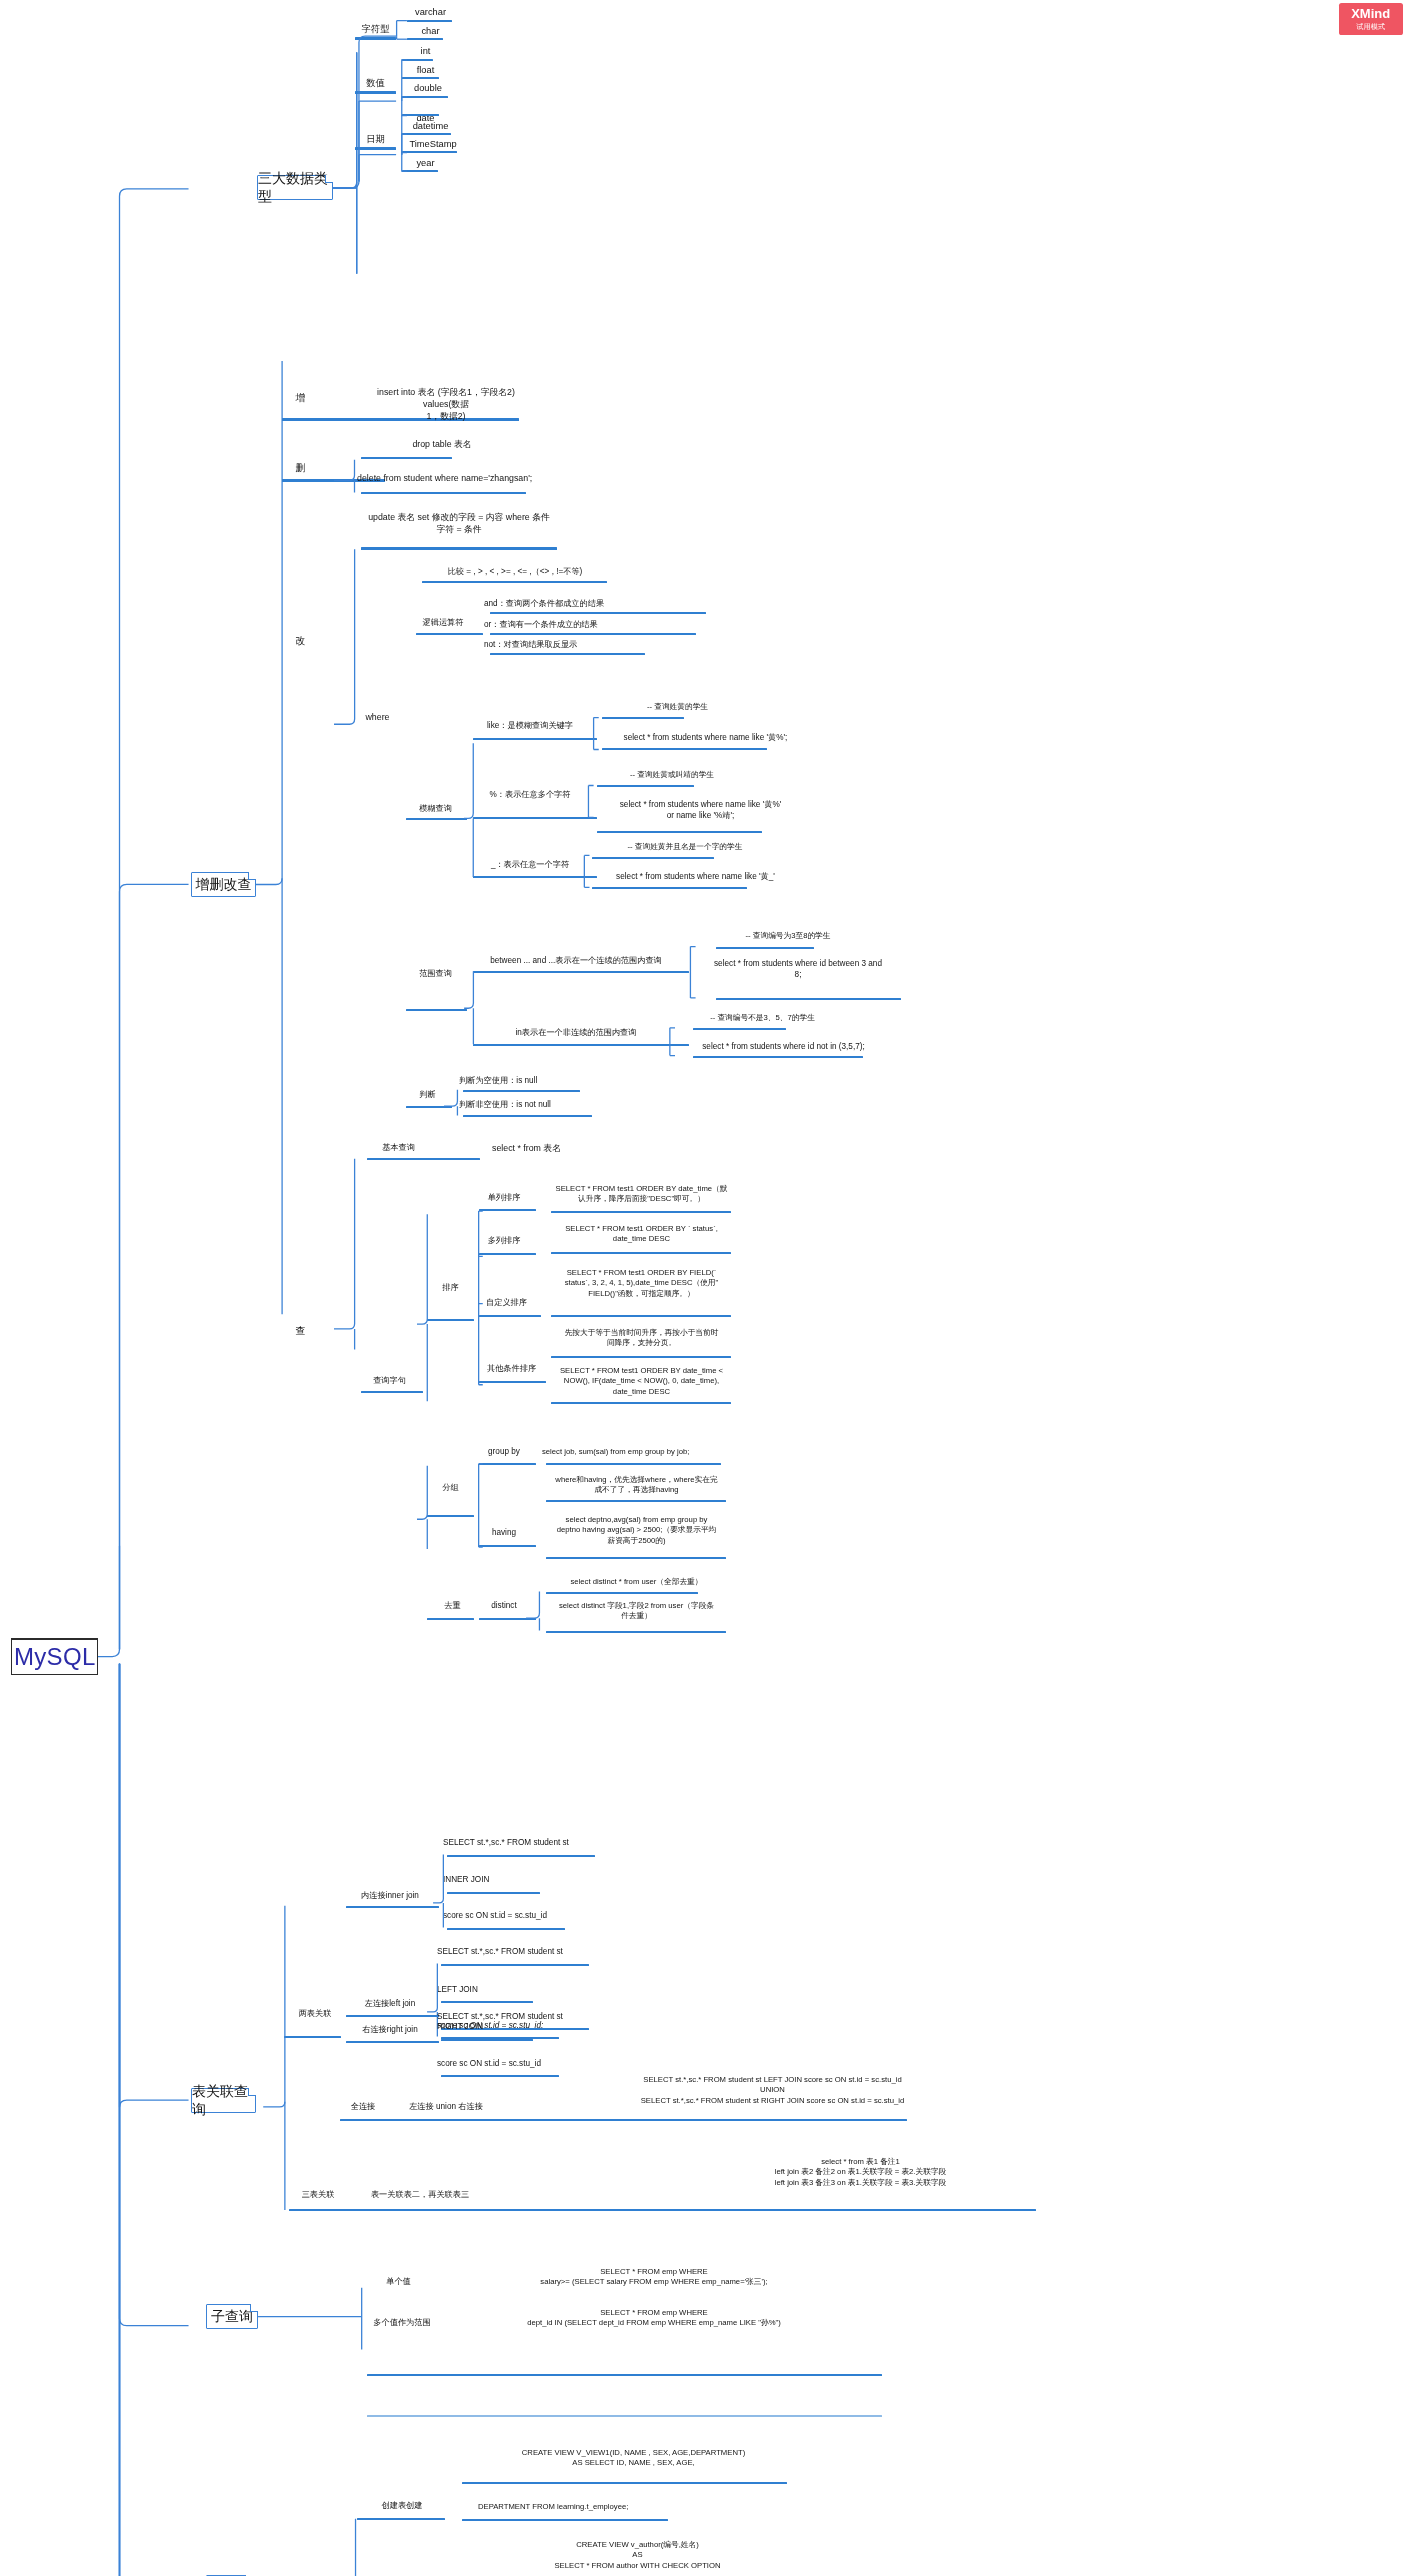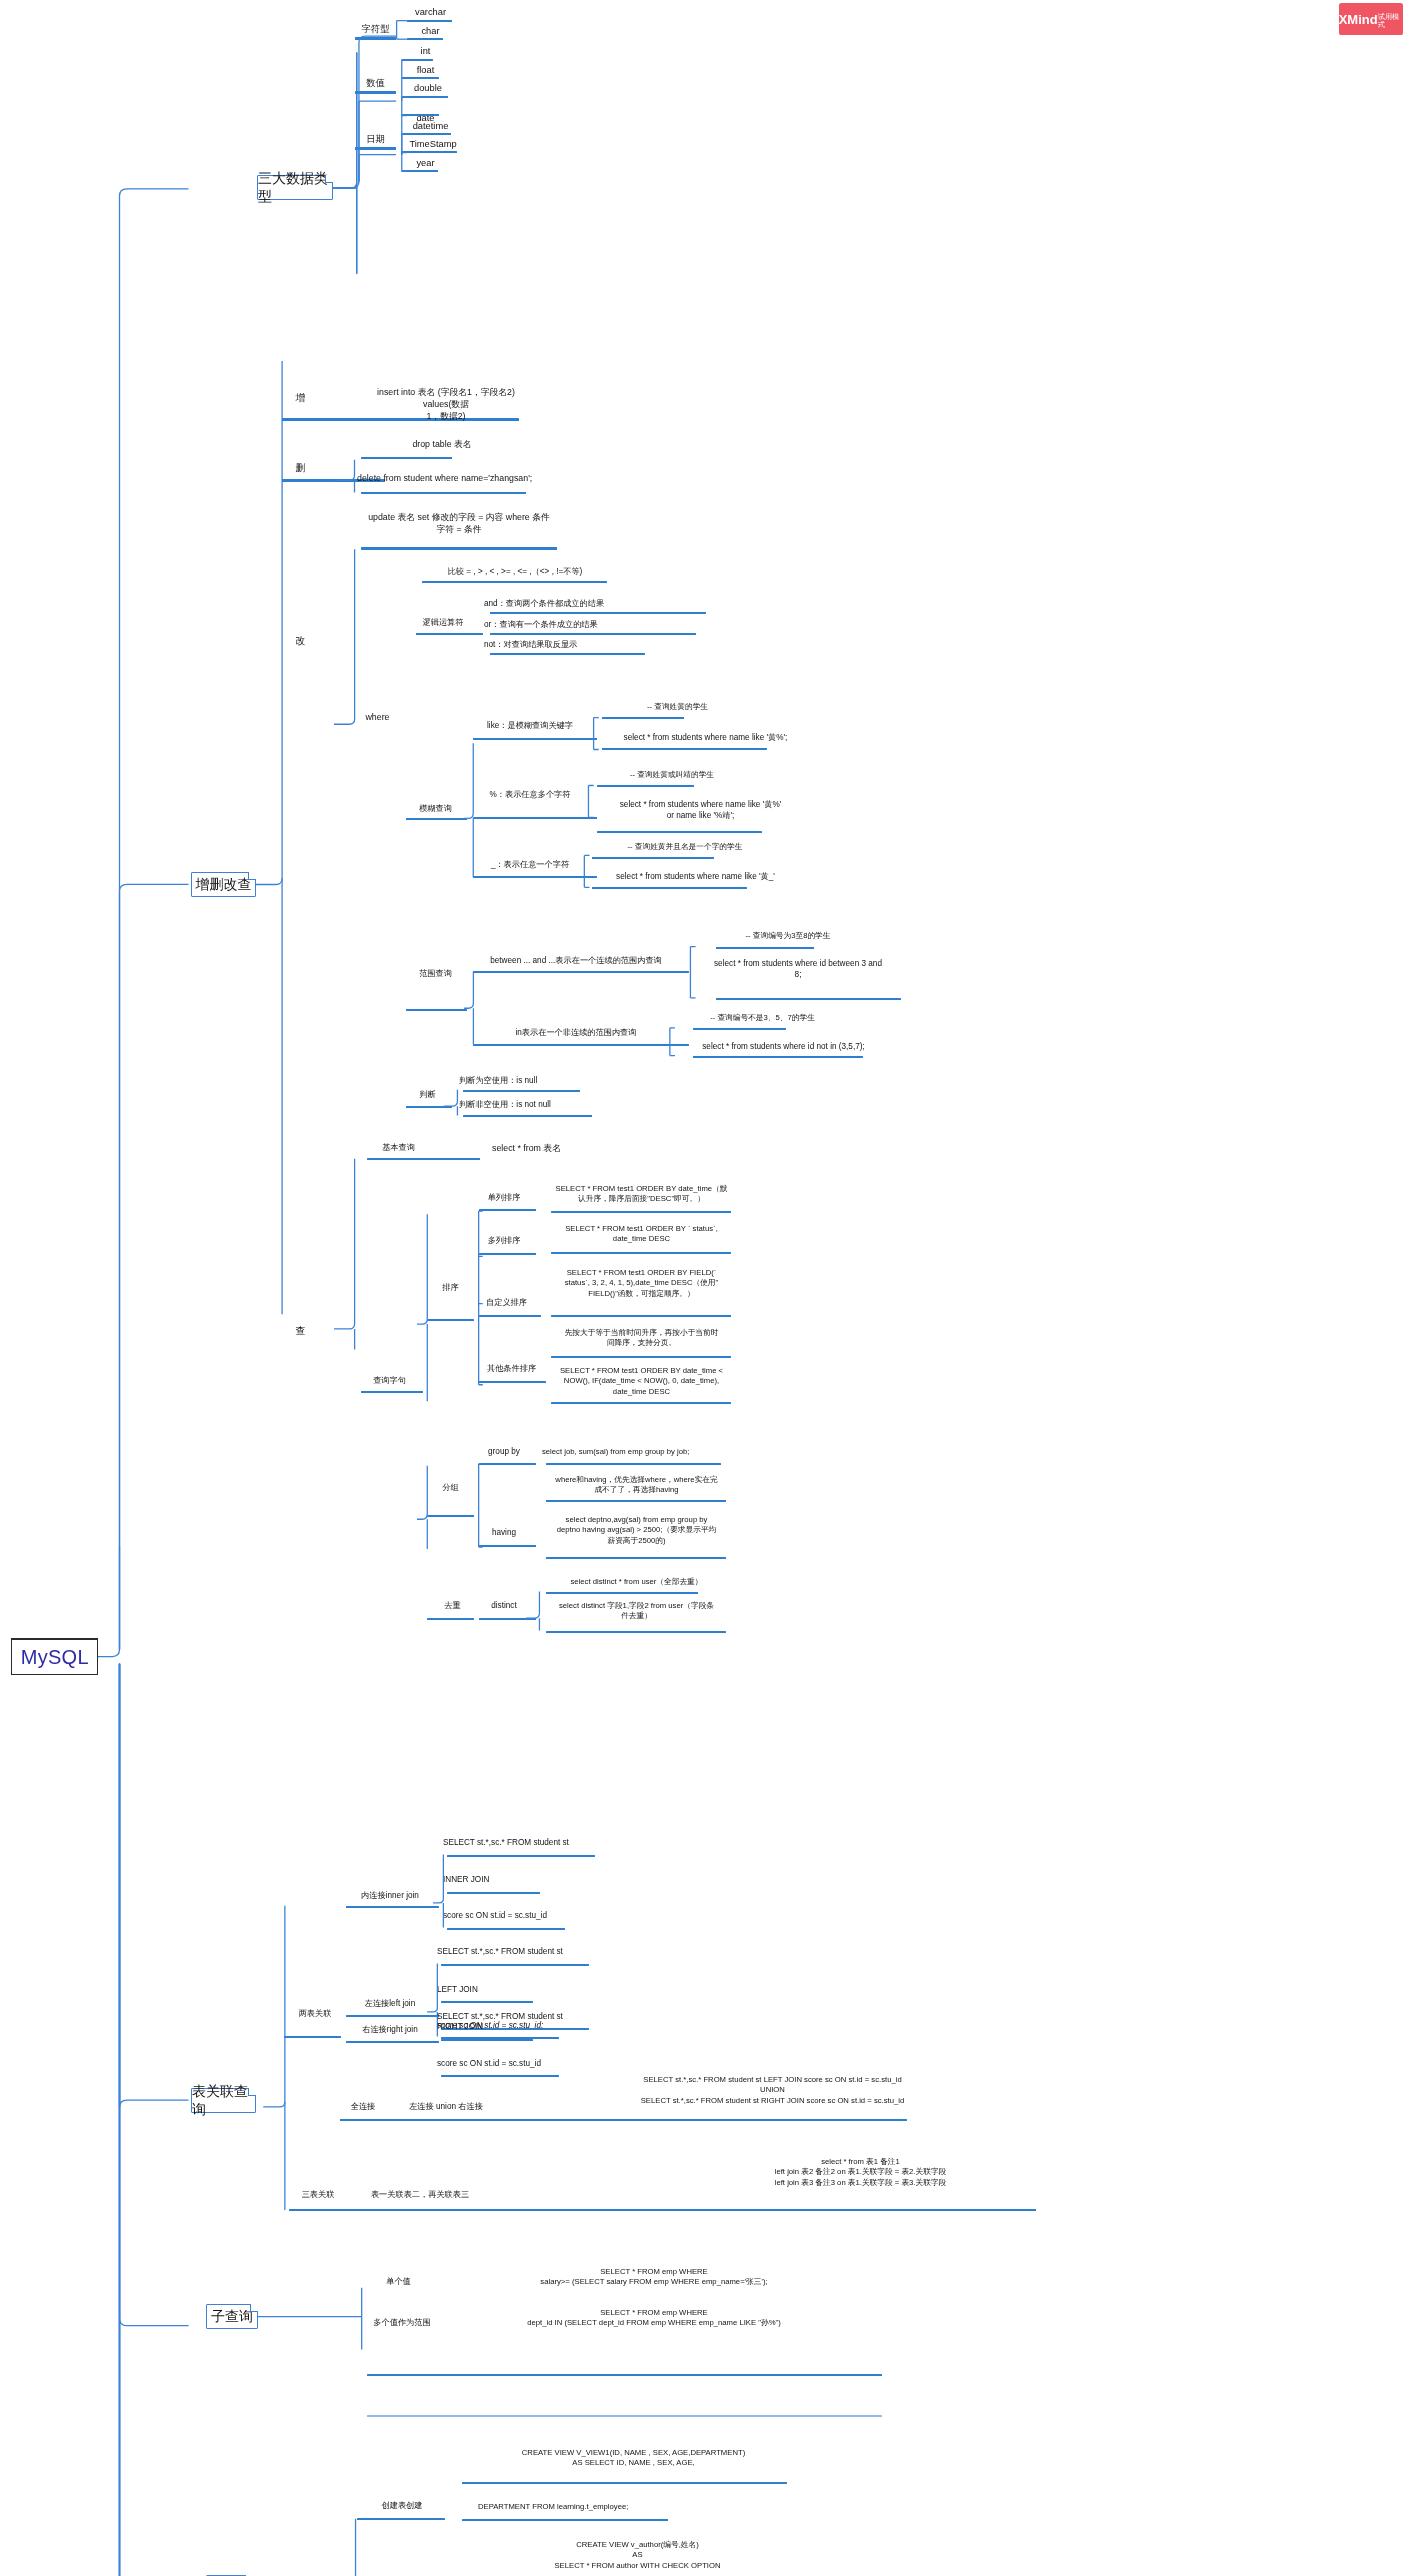--- a/index.html
+++ b/index.html
@@ -40,21 +40,21 @@
 
   
   .rootbox{
     position:absolute;
     box-sizing:border-box;
     border:1px solid #2b2b2b;
     border-top-width:2.1px;
     background:#fff;
     color:#2c2ca8;
     display:flex;align-items:center;justify-content:center;
-    font-size:20px;
+    font-size:24px;
     letter-spacing:0.3px;
   }
   
   .topicbox{
     position:absolute;
     box-sizing:border-box;
     border:1px solid #3b82d6;
     background:#fff;
     display:flex;align-items:center;justify-content:center;
     font-size:14px;
@@ -70,22 +70,22 @@
     transform:translate(0,0);
   }
 
   
   #xmind-badge{
     position:absolute;
     right:11.3px;top:3.1px;
     width:64px;height:32px;
     background:#ef5562;
     border-radius:2.6px;
-    display:flex;flex-direction:row;
-    align-items:center;justify-content:space-between;
+    display:flex;flex-direction:column;
+    align-items:center;justify-content:center;
     color:#fff;
   }
   #xmind-badge .x1{font-size:13px;font-weight:bold;letter-spacing:0px;line-height:1;}
   #xmind-badge .x2{font-size:7.2px;margin-top:3px;line-height:1;}
   .s15{font-size:7.7px;}
   .s16{font-size:8.2px;}
   .s17{font-size:8.8px;}
   .s18{font-size:9.3px;}
   .s19{font-size:9.8px;}
 </style>

